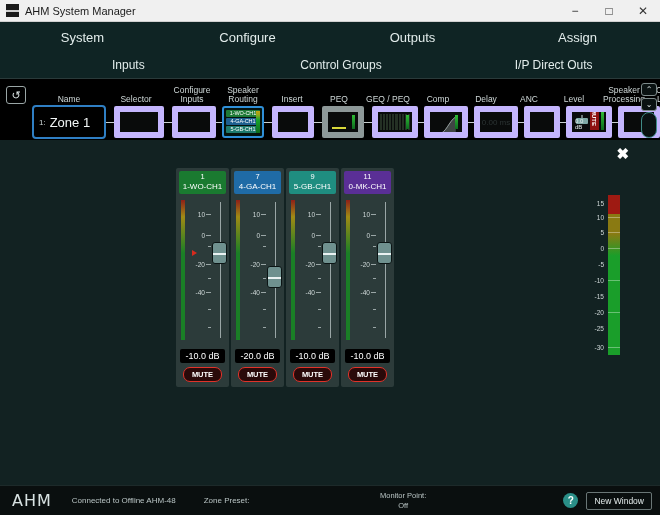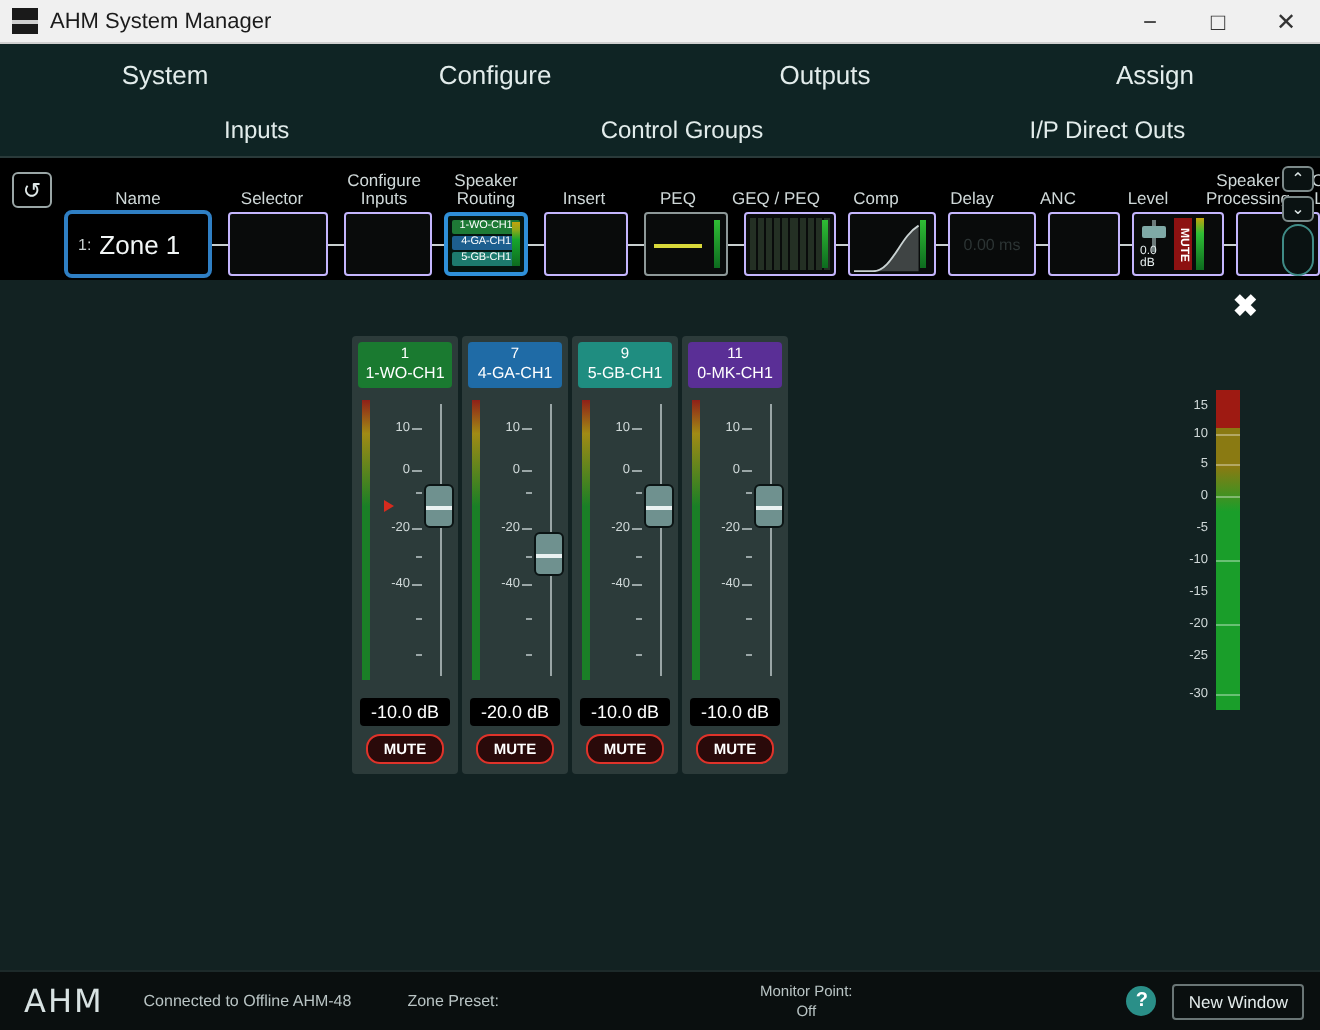--- a/index.html
+++ b/index.html
@@ -74,21 +74,21 @@
     width: 20px; height: 18px; flex: none;
     border: 1px solid #9aa6a6; border-radius: 3px;
     display: flex; align-items: center; justify-content: center;
     color: #dfe8e8; font-size: 11px; margin-right: 6px;
   }
   .col { font-size: 8.5px; color: #cfd8d8; text-align: center; line-height: 1.05; flex: none; }
   .col span { display: block; }
 
   .striprow { display: flex; align-items: center; padding: 0 22px 0 6px; height: 36px; }
   .cell {
-    height: 32px; background: #090b0b; border: 1px solid #c4b5fd;
+    height: 32px; background: #090b0b; border: 6px solid #c4b5fd;
     border-radius: 2px; flex: none; position: relative; overflow: hidden;
   }
   .cell.name {
     border: 2px solid #2f7fc4; border-radius: 4px; background: #000;
     display: flex; align-items: center; height: 34px;
   }
   .nm-idx { font-size: 8px; color: #c9d2d2; padding: 0 4px 0 5px; }
   .nm-txt { font-size: 13px; color: #f2f6f6; }
   .cell.xpoint { border: 2px solid #2f8fd8; border-radius: 3px; background: #05140f; }
   .xp-rows { padding: 2px 2px; display: flex; flex-direction: column; gap: 1px; }

